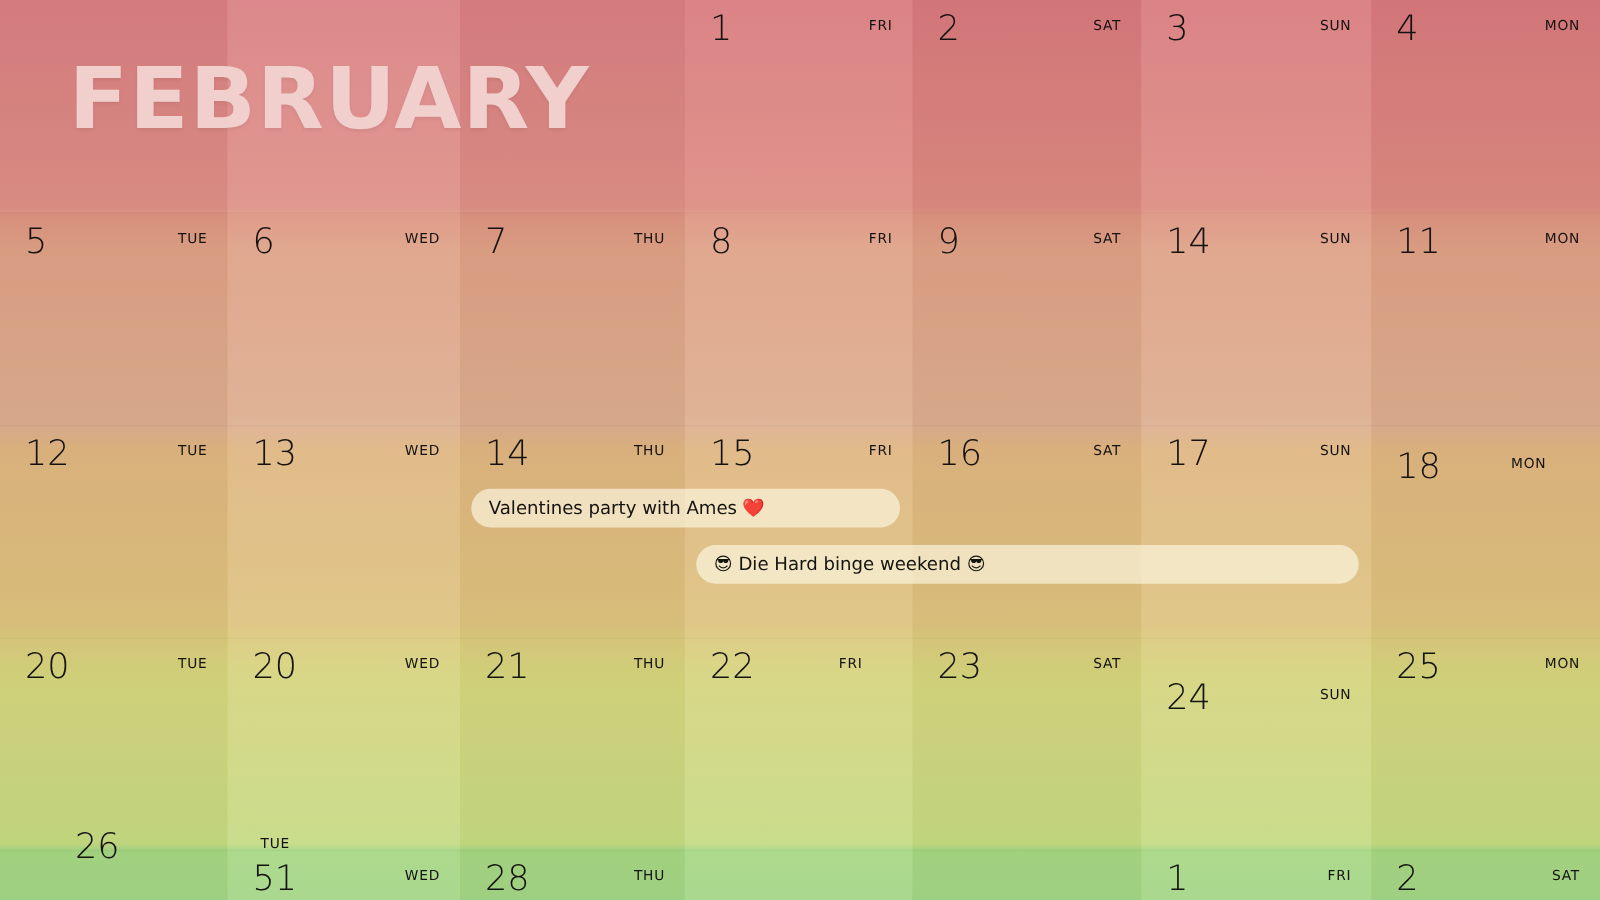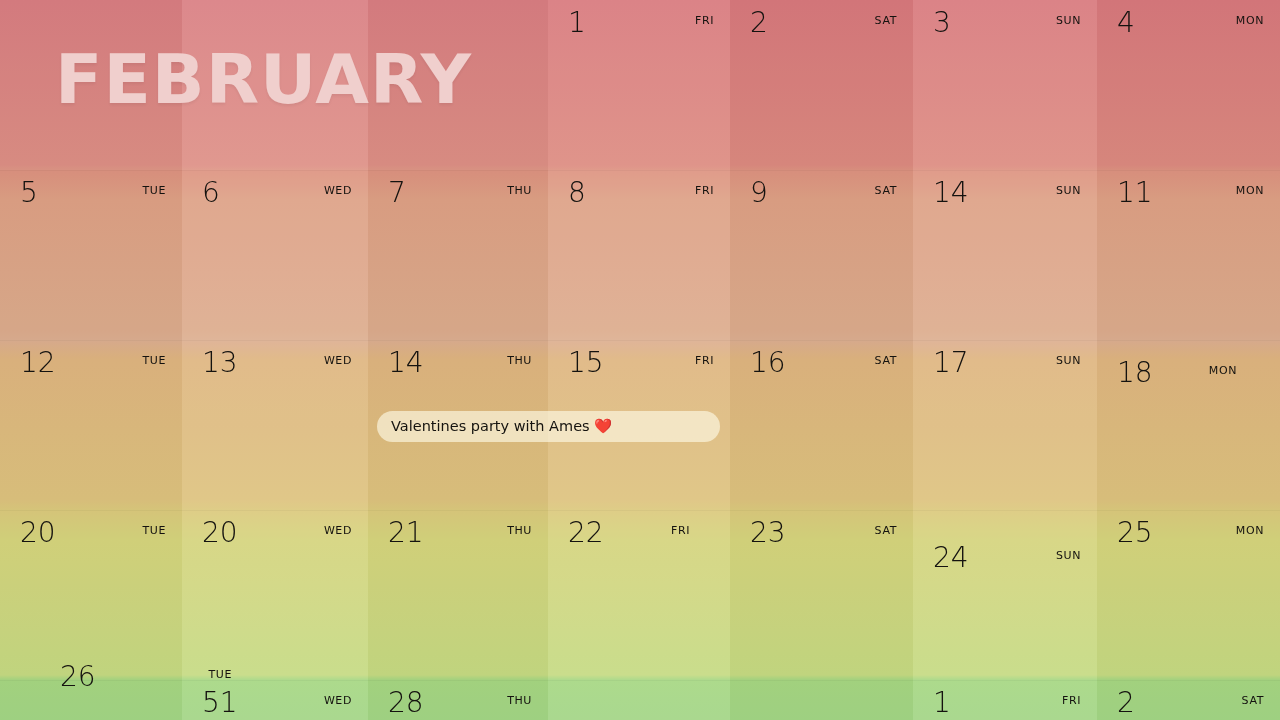--- a/index.html
+++ b/index.html
@@ -104,21 +104,20 @@
     height:31px;
     border-radius:16px;
     background:rgba(255,251,233,0.62);
     padding:0 14px;
     font-family:"DejaVu Sans", sans-serif;
     font-weight:400;
     font-size:14.5px;
     color:#15130f;
     white-space:nowrap;
     overflow:hidden;
-    margin-top:20px;
   }
 </style>
 </head>
 <body>
 
 <div id="calendar">
 
 <div class="col-tint dark" style="left: 0px; width: 182px;"></div>
     <div class="col-tint light" style="left: 182px; width: 186px;"></div>
     <div class="col-tint dark" style="left: 368px; width: 180px;"></div>
@@ -247,13 +246,14 @@
     </div>
     <div class="day-cell" style="left: 913px; top: 680px; width: 184px; height: 40px;">
       <div class="day-num">1</div>
       <div class="day-dow">FRI</div>
     </div>
     <div class="day-cell" style="left: 1097px; top: 680px; width: 183px; height: 40px;">
       <div class="day-num">2</div>
       <div class="day-dow">SAT</div>
     </div>
     <div class="event-pill" style="left: 377px; width: 343px; top: 391px;">Valentines party with Ames ❤️</div>
+    <div class="event-pill" style="left: 557px; width: 530px; top: 436px;">😎 Die Hard binge weekend 😎</div>
   </div>
 
 </body></html>

